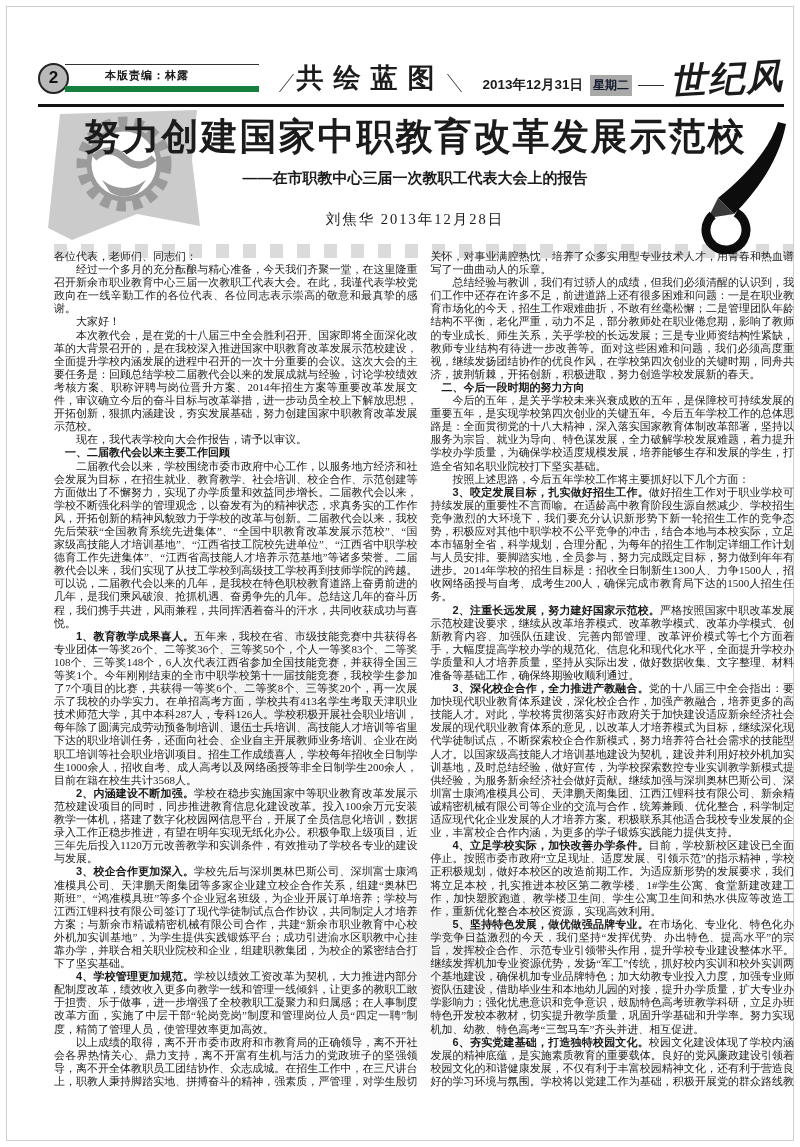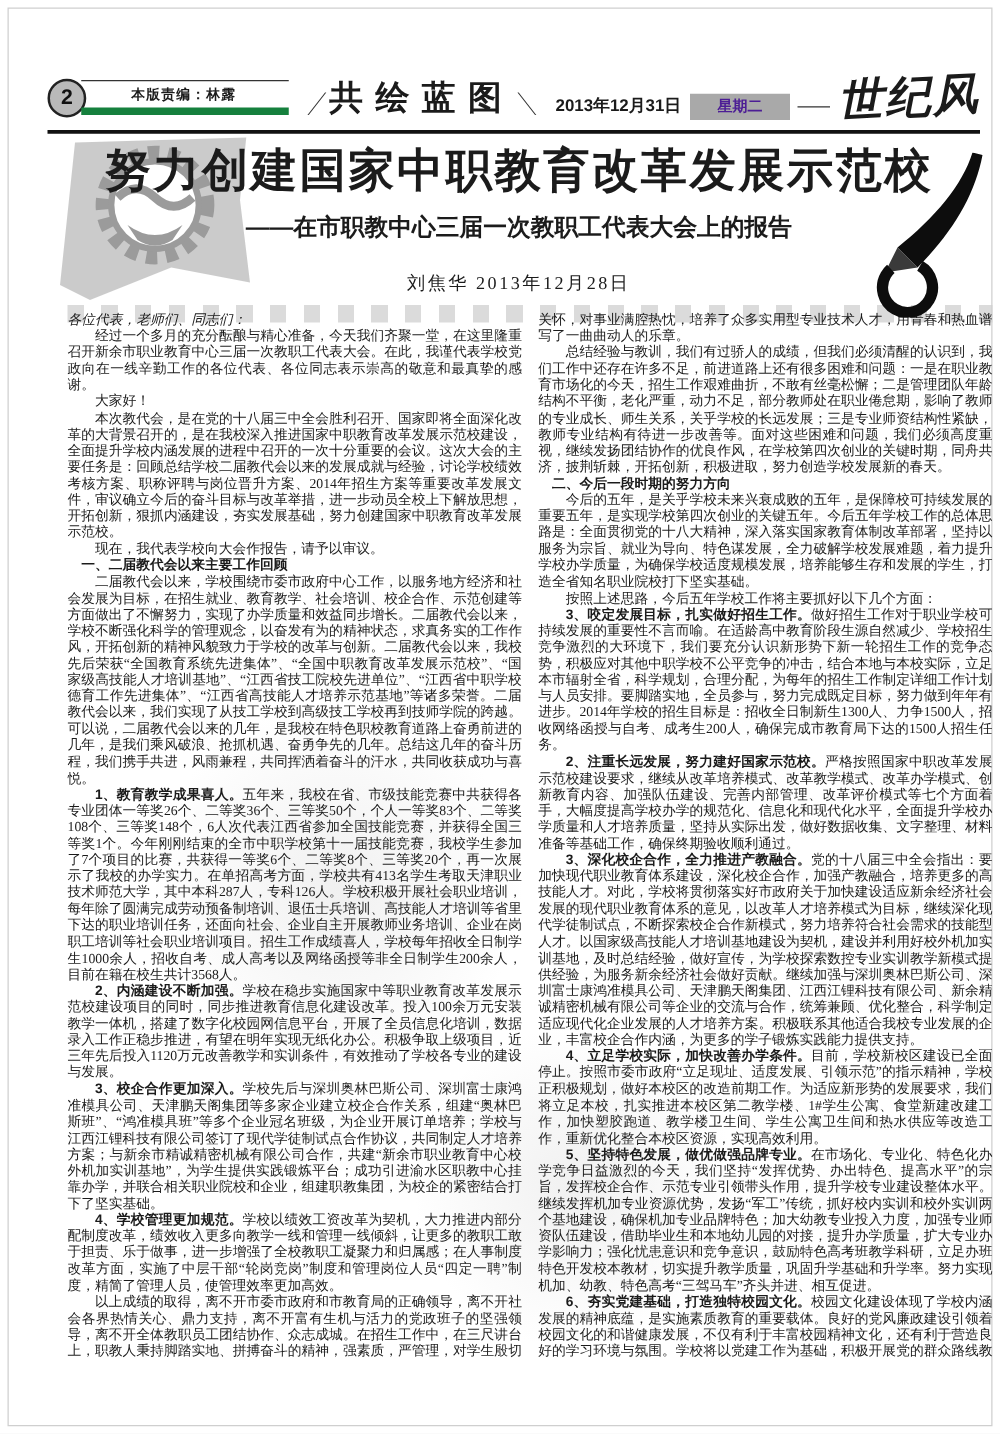--- a/index.html
+++ b/index.html
@@ -13,46 +13,46 @@
            font-family:"Liberation Sans",sans-serif;flex:0 0 auto;}
   .editorbox{border-top:1px solid #333;border-bottom:6px solid #15803d;padding:3px 14px 3px 40px;
              font-size:11px;font-weight:bold;letter-spacing:1px;margin-left:-4px;width:190px;
              font-family:"Liberation Sans",sans-serif;}
   .diag{width:34px;height:18px;border-right:1px solid #333;transform:skewX(-38deg);margin:10px 6px 0 2px;}
   .diag.r{transform:skewX(38deg);border-right:none;border-left:1px solid #333;margin:10px 2px 0 6px;}
   .section-title{font-size:27px;font-weight:900;letter-spacing:10px;white-space:nowrap;
                  font-family:"Liberation Sans","DejaVu Sans",sans-serif;padding:0 4px;}
   .dategrp{display:flex;align-items:center;margin-top:14px;white-space:nowrap;}
   .date{font-size:13.5px;font-weight:bold;font-family:"Liberation Sans",sans-serif;}
-  .weekday{background:#a9a9a9;color:#4c1d95;font-size:12px;font-weight:bold;padding:2px 22px;margin-left:7px;
+  .weekday{background:#a9a9a9;color:#0f172a;font-size:12px;font-weight:bold;padding:2px 3px;margin-left:7px;
            font-family:"Liberation Sans",sans-serif;}
   .dateline{flex:0 0 26px;height:1px;background:#333;margin:0 6px;}
   .masthead{font-size:36px;font-weight:bold;font-style:italic;transform:rotate(-3deg);
             font-family:"DejaVu Serif",serif;letter-spacing:2px;white-space:nowrap;line-height:1;}
   .thickrule{position:absolute;left:38px;right:16px;top:104px;height:3px;background:#111;}
   
   .headline{position:absolute;left:40px;right:10px;top:108px;height:142px;text-align:center;z-index:2;}
   .hl1{font-size:32px;font-weight:900;letter-spacing:7px;font-family:"Liberation Sans","DejaVu Sans",sans-serif;margin-top:2px;}
   .hl2{font-size:37px;font-weight:900;letter-spacing:2px;font-family:"Liberation Sans","DejaVu Sans",sans-serif;margin-top:4px;}
-  .hl-sub{font-size:19px;font-weight:bold;font-family:"Liberation Sans","DejaVu Sans",sans-serif;margin-top:7px;}
+  .hl-sub{font-size:15px;font-weight:bold;font-family:"Liberation Sans","DejaVu Sans",sans-serif;margin-top:7px;}
   .hl-by{font-size:14.5px;margin-top:22px;letter-spacing:2px;}
   .flaggfx{position:absolute;left:2px;top:0;z-index:-1;opacity:.85;}
   .brushgfx{position:absolute;right:-4px;top:14px;z-index:3;}
   
   .stripeband{position:absolute;left:54px;width:740px;top:244px;height:14px;opacity:.75;z-index:0;
               background:repeating-linear-gradient(90deg,#cfcfcf 0 13px,transparent 13px 27px);}
   .wm1,.wm2{position:absolute;border-radius:50%;z-index:0;pointer-events:none;
             background:radial-gradient(circle,#bdbdbd 0%,rgba(189,189,189,0) 70%);opacity:.22;}
   .wm1{left:120px;top:560px;width:300px;height:300px;}
   .wm2{left:330px;top:820px;width:260px;height:260px;}
   .article{position:absolute;left:54px;top:250px;width:740px;height:848px;z-index:1;
            column-count:2;column-gap:13px;column-fill:auto;overflow:hidden;
            font-size:11px;line-height:13.1px;text-align:justify;}
   .article p{margin:0;text-indent:2em;}
-  .article p.no-indent{text-indent:0;font-style:italic;}
+  .article p.no-indent{text-indent:0;}
   .article p.sub-head{font-weight:bold;text-indent:1em;font-family:"Liberation Sans","DejaVu Sans",sans-serif;}
   .article b{font-family:"Liberation Sans","DejaVu Sans",sans-serif;}
 </style>
 </head>
 <body>
 
 <div class="page">
   <div class="frame"></div>
 
   <div class="header">

